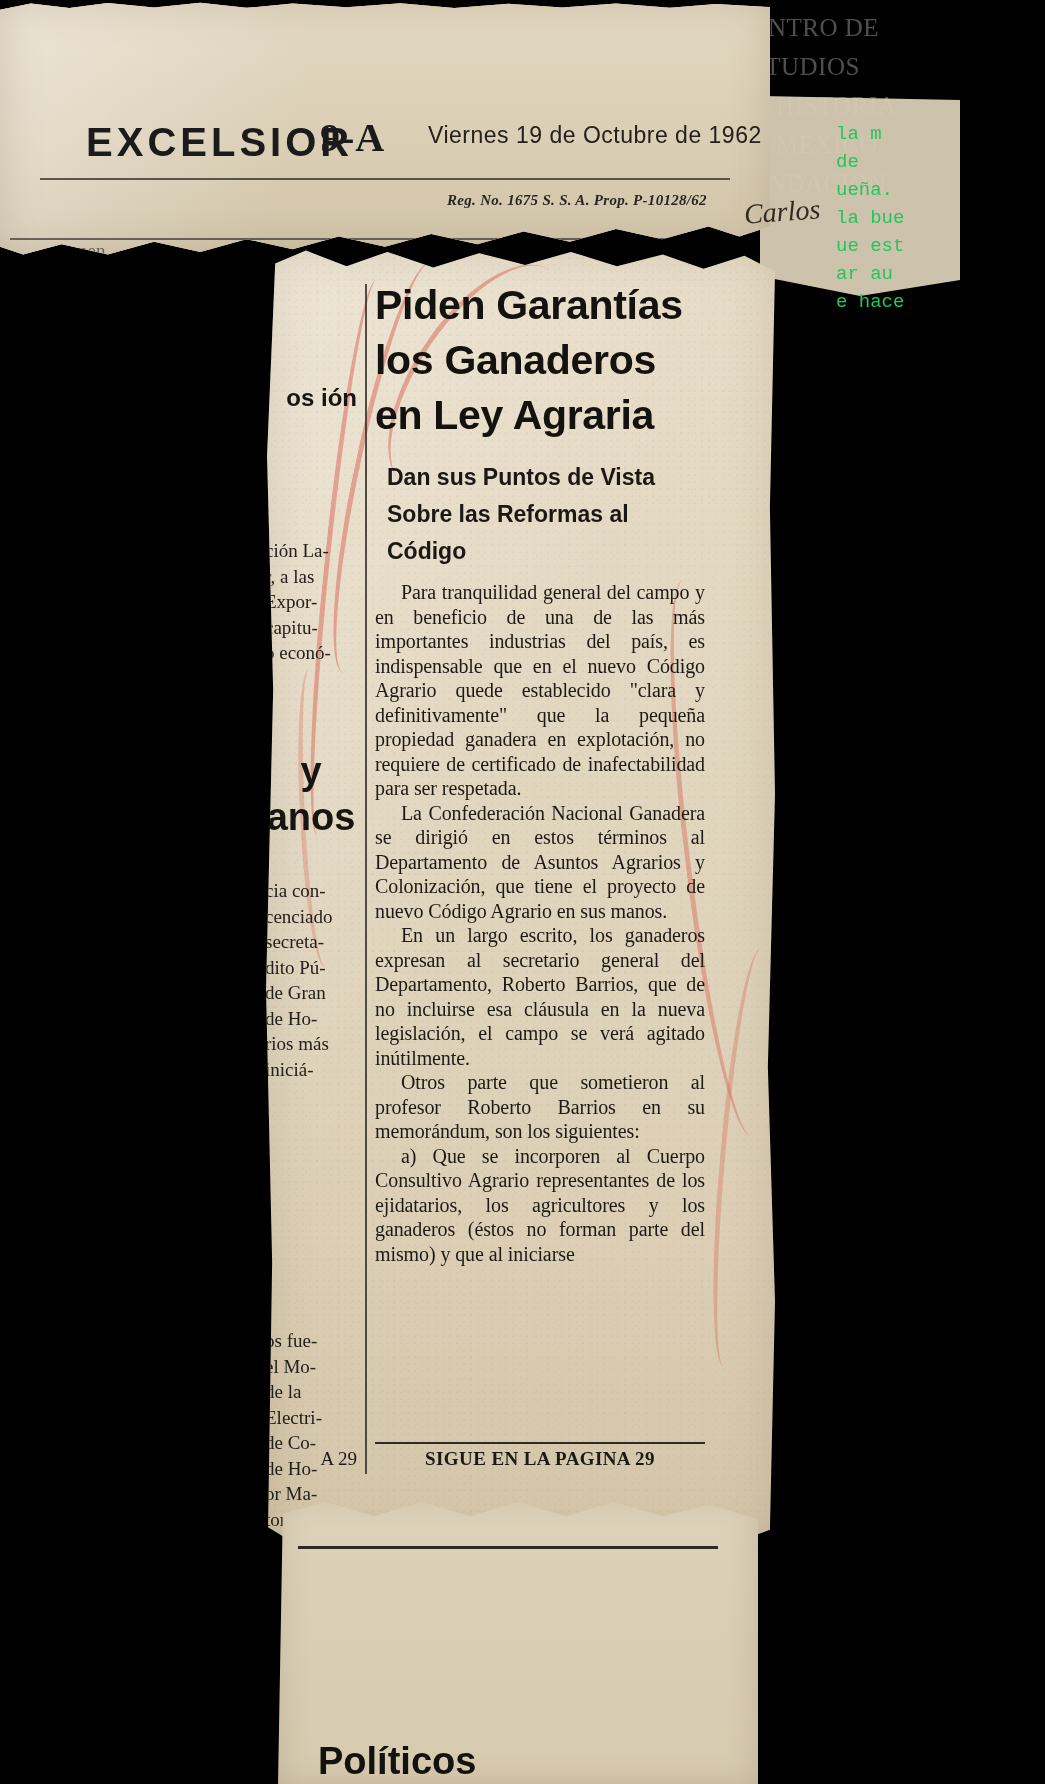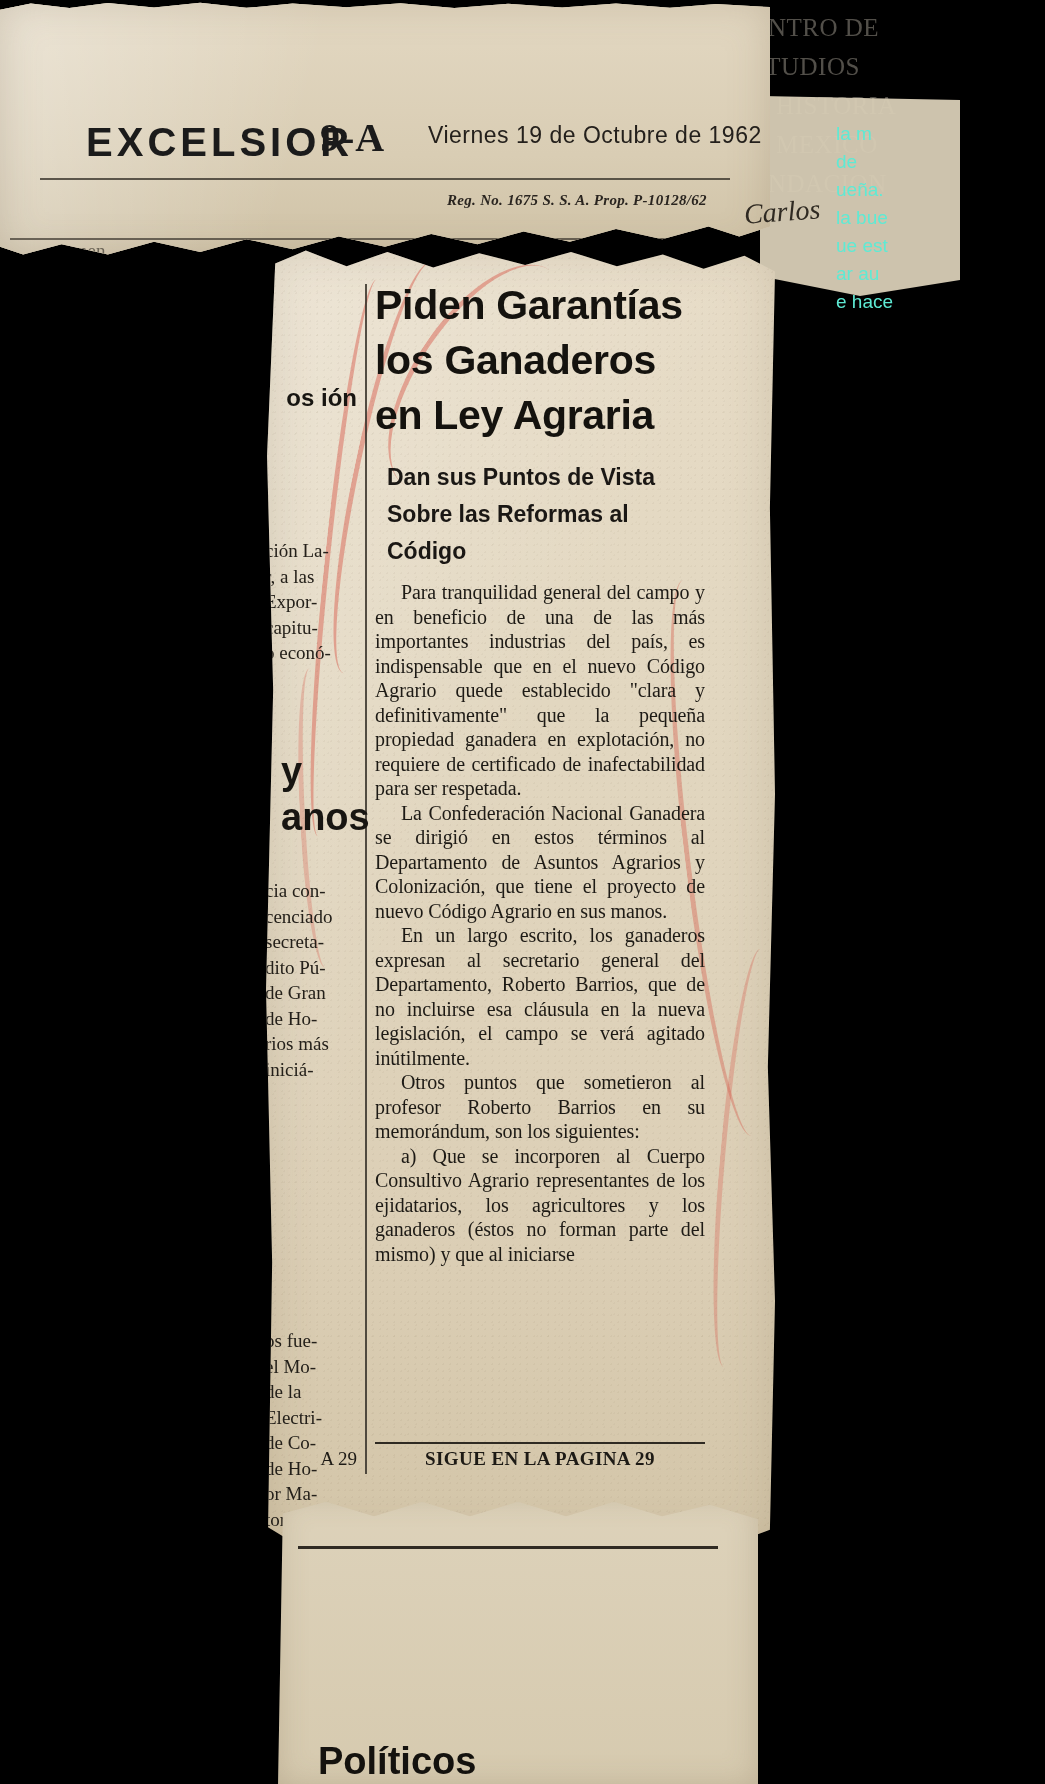--- a/index.html
+++ b/index.html
@@ -121,24 +121,24 @@
     font-family: "Liberation Serif", serif;
     font-size: 19px;
     color: #4a443a;
     opacity: 0.75;
   }
   .ghost-right-col {
     position: absolute;
     left: 836px;
     top: 120px;
     width: 120px;
-    font-family: Liberation Sans, sans-serif;
+    font-family: Liberation Mono, monospace;
     font-size: 19px;
     line-height: 28px;
-    color: #5eead4;
+    color: #22c55e;
   }
   .signature {
     position: absolute;
     left: 744px;
     top: 196px;
     font-family: "Liberation Serif", serif;
     font-style: italic;
     font-size: 28px;
     color: #2f2a22;
     transform: rotate(-4deg);
@@ -208,25 +208,24 @@
     position: absolute;
     left: 0; top: 126px; width: 92px;
     text-align: right; padding-right: 6px;
     font-family: "Liberation Sans", sans-serif;
     font-weight: bold; font-size: 24px; line-height: 48px;
     color: #171511;
   }
   .left-head-2 {
     position: absolute;
     left: 0; top: 500px; width: 92px;
-    text-align: left; padding-right: 6px;
+    text-align: center; padding-right: 6px;
     font-family: "Liberation Sans", sans-serif;
     font-weight: bold; font-size: 38px; line-height: 46px;
     color: #171511;
-    margin-left: 16px;
   }
   .lc-block {
     position: absolute;
     left: 0; width: 92px;
     text-align: left; padding-right: 6px;
     font-family: "Liberation Serif", serif;
     font-size: 19px; line-height: 25.5px;
     color: #24201a;
   }
 
@@ -415,21 +414,21 @@
 or Ma-
 tor de</div>
 
       <div class="art">
         <h1 class="headline">Piden Garantías los Ganaderos en Ley Agraria</h1>
         <div class="subhead">Dan sus Puntos de Vista Sobre las Reformas al Código</div>
         <div class="body">
           <p>Para tranquilidad general del campo y en beneficio de una de las más importantes industrias del país, es indispensable que en el nuevo Código Agrario quede establecido "clara y definitivamente" que la pequeña propiedad ganadera en explotación, no requiere de certificado de inafectabilidad para ser respetada.</p>
           <p>La Confederación Nacional Ganadera se dirigió en estos términos al Departamento de Asuntos Agrarios y Colonización, que tiene el proyecto de nuevo Código Agrario en sus manos.</p>
           <p>En un largo escrito, los ganaderos expresan al secretario general del Departamento, Roberto Barrios, que de no incluirse esa cláusula en la nueva legislación, el campo se verá agitado inútilmente.</p>
-          <p>Otros puntos que sometieron al profesor Roberto Barrios en su memorándum, son los siguientes:</p>
+          <p>Otros parte que sometieron al profesor Roberto Barrios en su memorándum, son los siguientes:</p>
           <p>a) Que se incorporen al Cuerpo Consultivo Agrario representantes de los ejidatarios, los agricultores y los ganaderos (éstos no forman parte del mismo) y que al iniciarse</p>
         </div>
       </div>
 
       <div class="rule-bottom"></div>
       <div class="jump">SIGUE EN LA PAGINA 29</div>
       <div class="jump-left">A 29</div>
 
       <div class="grain"></div>
     </div>

